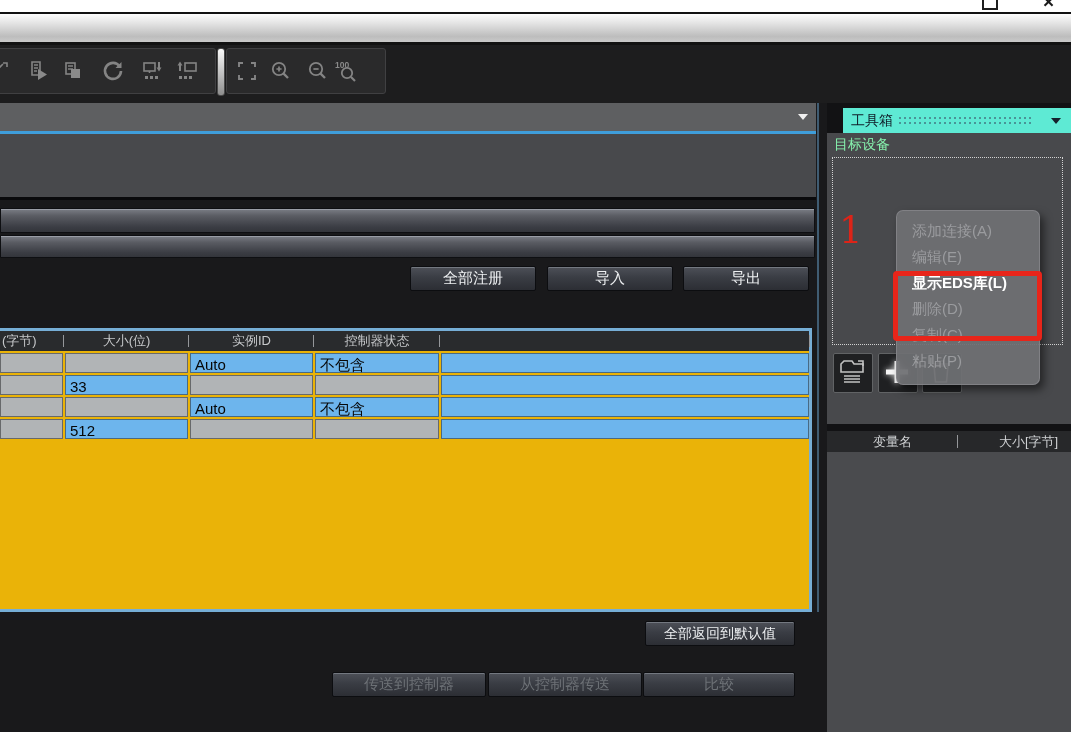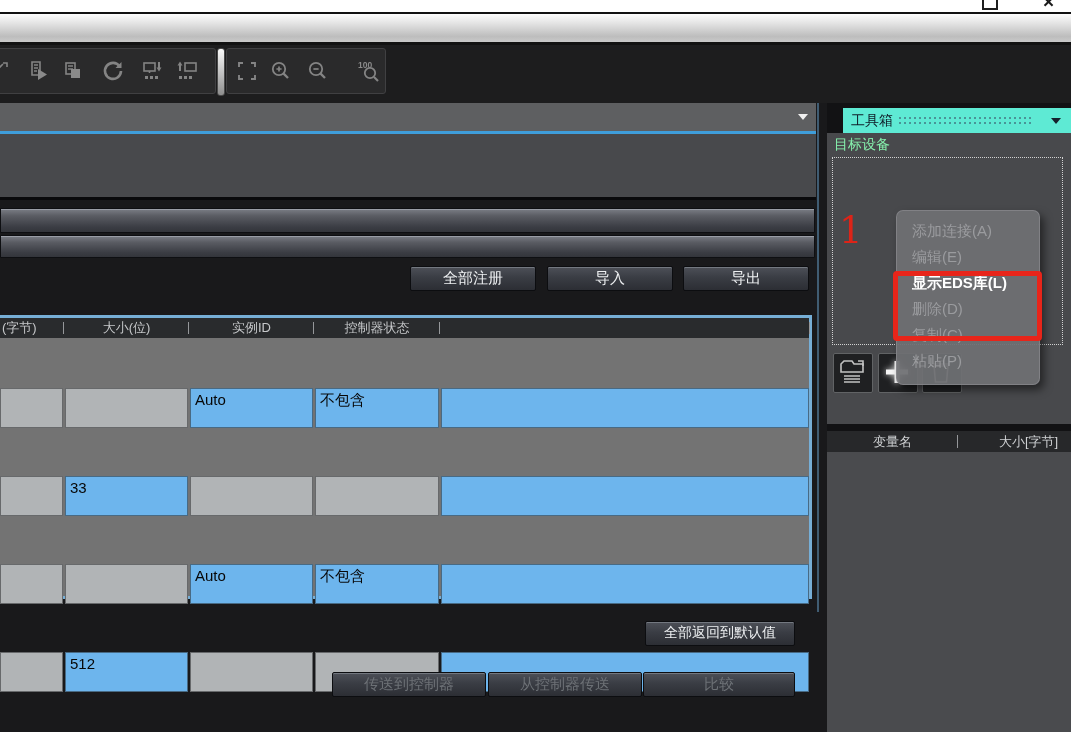--- a/index.html
+++ b/index.html
@@ -25,28 +25,28 @@
   .left-pane{left:0;top:103px;width:816px;height:629px;background:#19191b;}
   .dropdown-bar{left:0;top:0;width:816px;height:28px;background:#5e5f61;border-bottom:3px solid #3f9edb;}
   .dd-arrow{position:absolute;right:8px;top:11px;width:0;height:0;border-left:5px solid transparent;border-right:5px solid transparent;border-top:6px solid #f0f0f0;}
   .panel-a{left:0;top:31px;width:816px;height:63px;background:#48494c;border-bottom:3px solid #0a0a0c;}
   .grad-bar{left:0;width:813px;background:linear-gradient(180deg,#7b7e86 0%,#5a5c63 30%,#3b3d44 78%,#33353b 100%);border:1px solid #0e0f12;box-shadow:inset 0 1px 0 rgba(205,210,220,.4);border-radius:1px;}
 
   .btn{position:absolute;height:23px;background:linear-gradient(180deg,#4d5058 0%,#3a3d44 45%,#2c2e34 100%);border:1px solid #0c0d10;box-shadow:inset 0 1px 0 rgba(165,170,180,.45);border-radius:2px;color:#eef0f2;font-size:15px;text-align:center;line-height:22px;}
   .btn[data-enabled="false"]{color:#6d7176;}
 
   
-  .io-wrap{left:0;top:212px;width:809px;height:278px;background:#737373;border-top:3px solid #76aed6;border-right:3px solid #76aed6;border-bottom:3px solid #76aed6;}
+  .io-wrap{left:0;top:225px;width:809px;height:278px;background:#eab308;border-top:3px solid #76aed6;border-right:3px solid #76aed6;border-bottom:3px solid #76aed6;}
   .io-grid{display:grid;grid-template-columns:63px 123px 123px 124px 1fr;column-gap:2px;}
   .io-header{height:20px;background:#292b2d;align-items:center;color:#c6c8ca;font-size:13px;}
   .io-h{position:relative;text-align:center;height:20px;line-height:20px;}
   .io-h:first-child{text-align:left;padding-left:2px;}
   .io-h::after{content:"";position:absolute;right:-1px;top:4px;width:1px;height:12px;background:#95979a;}
   .io-rows{padding-top:2px;}
-  .io-row{height:40px;margin-bottom:2px;margin-top:48px;}
+  .io-row{height:20px;margin-bottom:2px;}
   .io-cell{font-size:15px;color:#070707;line-height:23px;padding-left:5px;box-shadow:inset 0 0 0 1px rgba(42,44,46,.55);overflow:hidden;white-space:nowrap;}
   .io-cell[data-state="gray"]{background:#b1b4b6;}
   .io-cell[data-state="blue"]{background:#6db5ed;}
 
   .splitter{left:817px;top:103px;width:2px;height:509px;background:#4d7390;opacity:.75;}
 
   
   .right-pane{left:827px;top:103px;width:244px;height:629px;background:#121214;}
   .toolbox-header{left:16px;top:5px;width:284px;height:25px;background:#5eead4;}
   .toolbox-title{position:absolute;left:8px;top:4px;font-size:14px;color:#0f1a26;}
@@ -150,21 +150,21 @@
             <path d="M14.6 14.6L19 19" stroke-width="2.3"></path>
           </svg>
       </span>
       <span class="ticon" style="left:79px;">
         <svg width="24" height="24" viewBox="0 0 24 24">
             <circle cx="10" cy="10" r="6.2" stroke-width="1.8"></circle>
             <path d="M7.4 10h5.2" stroke-width="1.7"></path>
             <path d="M14.6 14.6L19 19" stroke-width="2.3"></path>
           </svg>
       </span>
-      <span class="ticon" style="left:130px;font-weight:bold;">
+      <span class="ticon" style="left:107px;font-weight:bold;">
         <svg width="24" height="24" viewBox="0 0 24 24">
             <text x="1" y="9" font-size="8.5" fill="#8a8a8a" stroke="none">100</text>
             <circle cx="13" cy="14" r="5.2" stroke-width="1.8"></circle>
             <path d="M17 18l4 4" stroke-width="2.2"></path>
           </svg>
       </span>
     </div>
   </div>
 
   <div class="abs left-pane">
@@ -213,21 +213,21 @@
         <div class="io-grid io-row">
           <div class="io-cell" data-state="gray"></div>
           <div class="io-cell" data-state="blue">512</div>
           <div class="io-cell" data-state="gray"></div>
           <div class="io-cell" data-state="gray"></div>
           <div class="io-cell" data-state="blue"></div>
         </div>
       </div>
     </div>
 
-    <div class="btn" style="left:645px;top:518px;width:148px;font-size:14px;font-family:Liberation Serif, serif;">全部返回到默认值</div>
+    <div class="btn" style="left:645px;top:518px;width:148px;font-size:14px;">全部返回到默认值</div>
     <div class="btn" style="left:332px;top:569px;width:152px;" data-enabled="false">传送到控制器</div>
     <div class="btn" style="left:488px;top:569px;width:152px;" data-enabled="false">从控制器传送</div>
     <div class="btn" style="left:643px;top:569px;width:150px;" data-enabled="false">比较</div>
   </div>
 
   <div class="abs splitter"></div>
 
   <div class="abs right-pane">
     <div class="abs toolbox-header">
       <span class="toolbox-title">工具箱</span>

